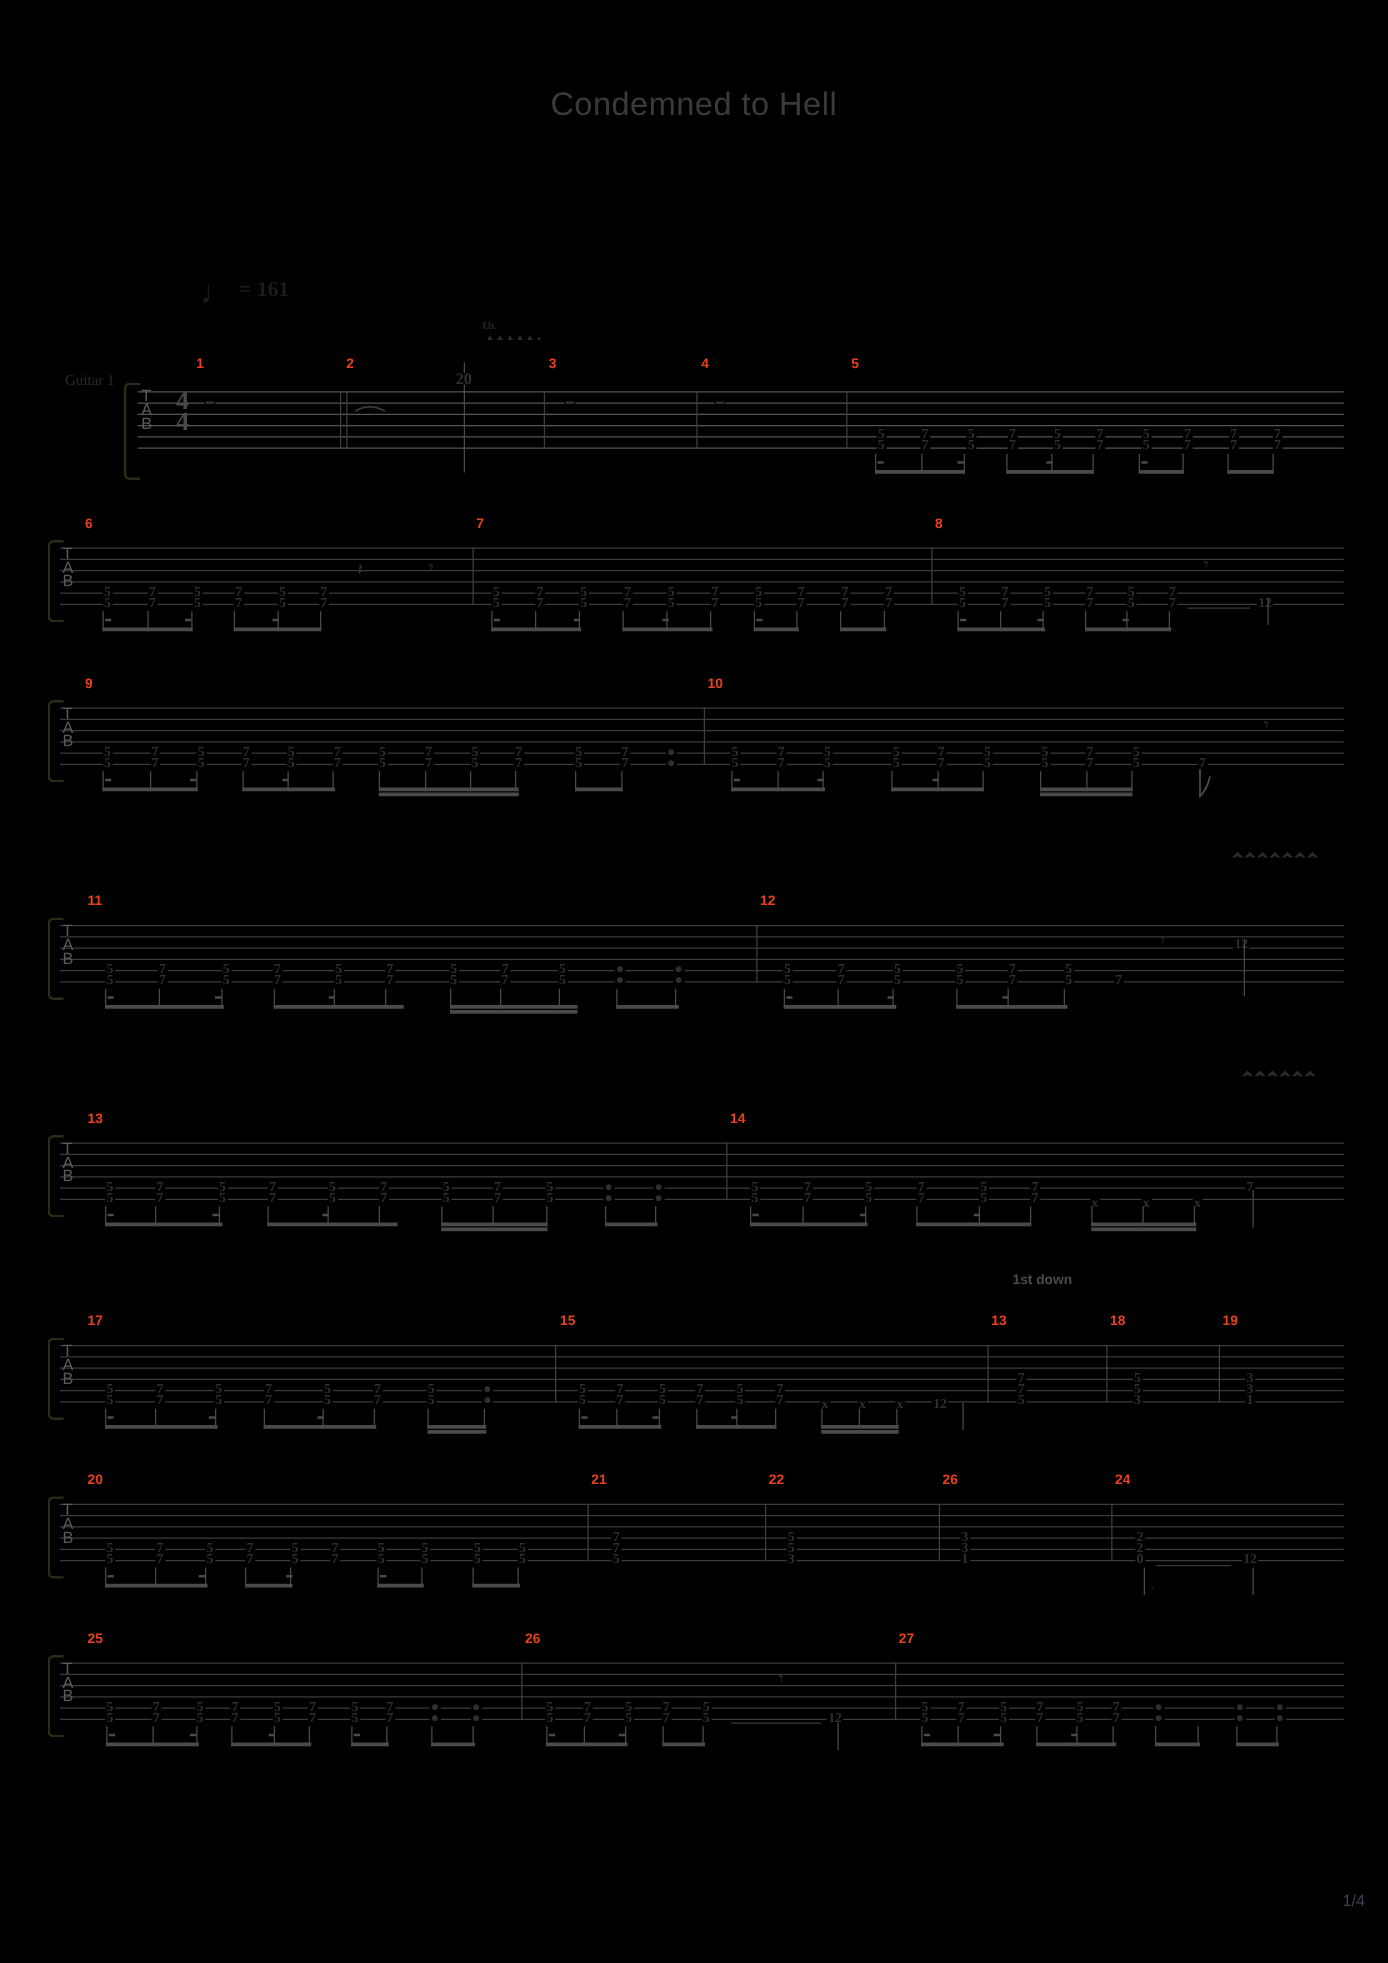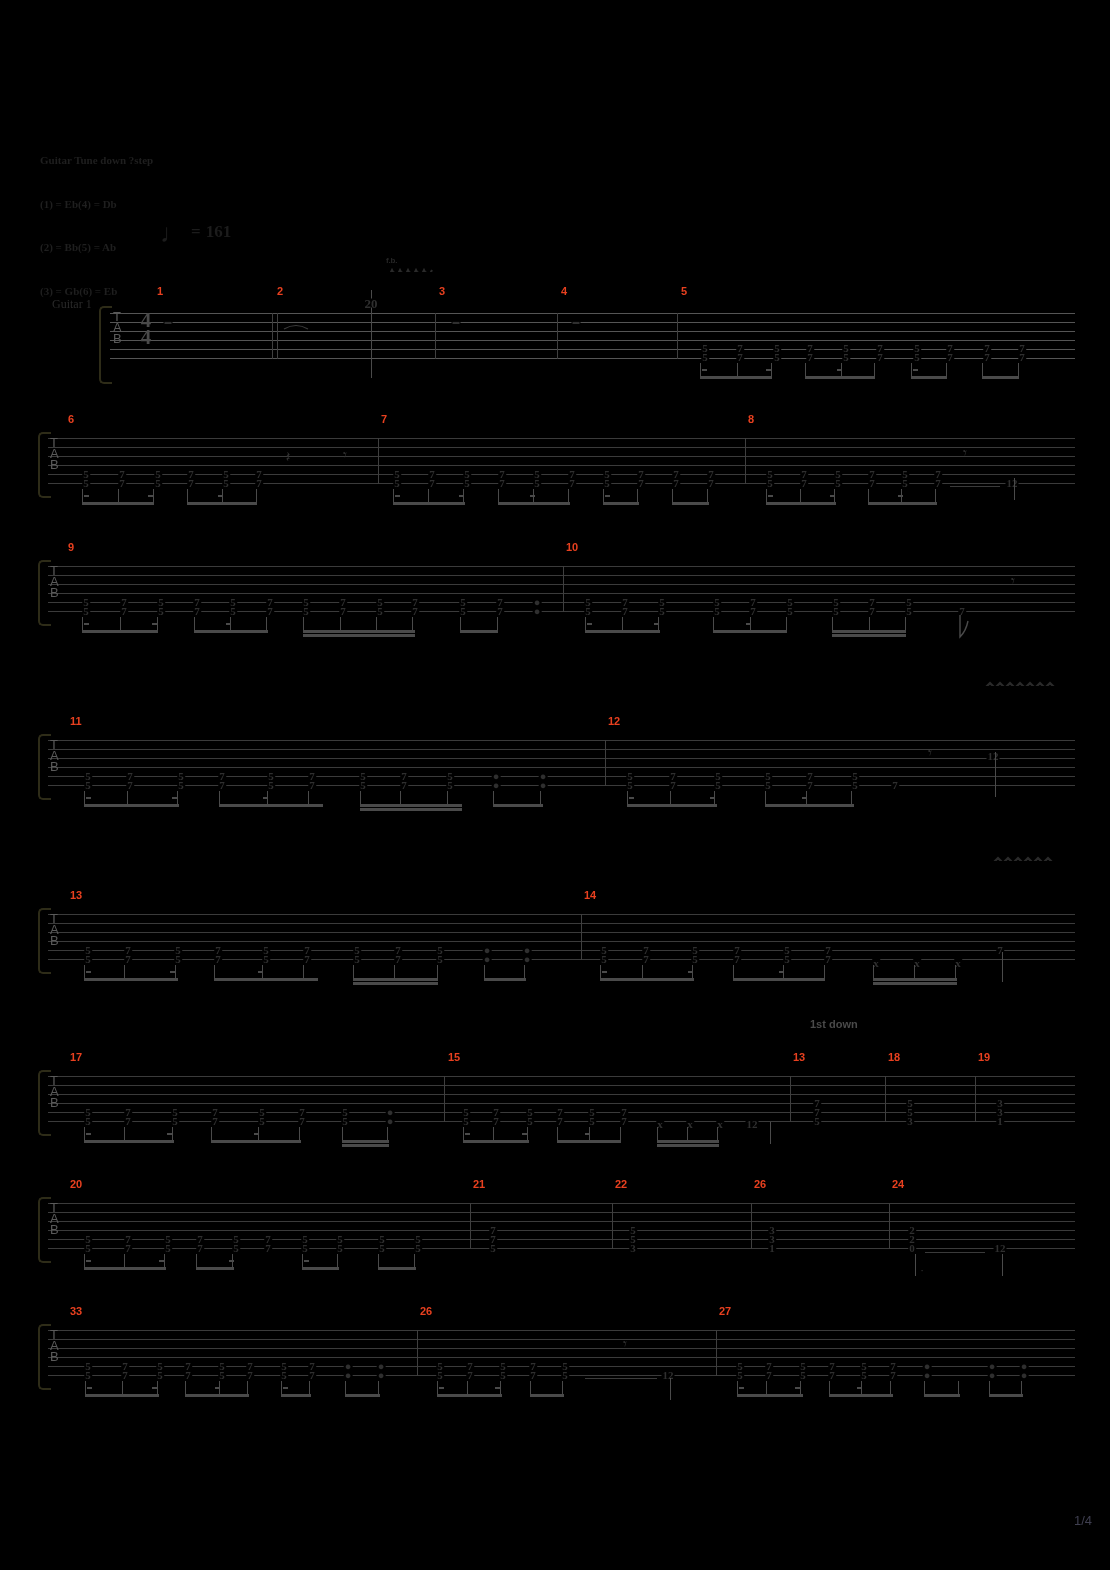--- a/index.html
+++ b/index.html
@@ -229,27 +229,22 @@
     font-family: "Liberation Sans", sans-serif;
     font-size: 13px;
     color: #3f3f50;
   }
 </style>
 </head>
 <body>
 
 <div class="page">
 
-
-  <div class="tuning">
-    <div>Guitar Tune down ?step</div>
-    <div>(1) = Eb(4) = Db</div>
-    <div>(2) = Bb(5) = Ab</div>
-    <div>(3) = Gb(6) = Eb</div>
-  </div>
+  <div class="title">Condemned to Hell</div>
+
 
   <div class="tempo">
     <span class="note-glyph">♩</span>
     <span>=</span>
     <span>161</span>
   </div>
 
   <div class="guitar-label">Guitar 1</div>
 
   <div class="small-label" style="left:386px; top:256px;">f.b.</div>
@@ -1036,21 +1031,21 @@
       <div class="line" style="top:36px;"></div>
       <div class="line" style="top:45px;"></div>
     </div>
 
     <div class="tabclef" style="left:50px; top:1329px;">
       <span>T</span>
       <span>A</span>
       <span>B</span>
     </div>
 
-    <div class="measure-num" style="left:70px; top:1305px;">33</div>
+    <div class="measure-num" style="left:70px; top:1305px;">25</div>
     <div class="measure-num" style="left:420px; top:1305px;">26</div>
     <div class="measure-num" style="left:719px; top:1305px;">27</div>
 
     <div class="barline" style="left:417px; top:1330px; height:46px;"></div>
     <div class="barline" style="left:716px; top:1330px; height:46px;"></div>
 
     <div class="fret" style="left:88px; top:1366px;">5</div>
     <div class="fret" style="left:88px; top:1375px;">5</div>
     <div class="fret" style="left:125px; top:1366px;">7</div>
     <div class="fret" style="left:125px; top:1375px;">7</div>

